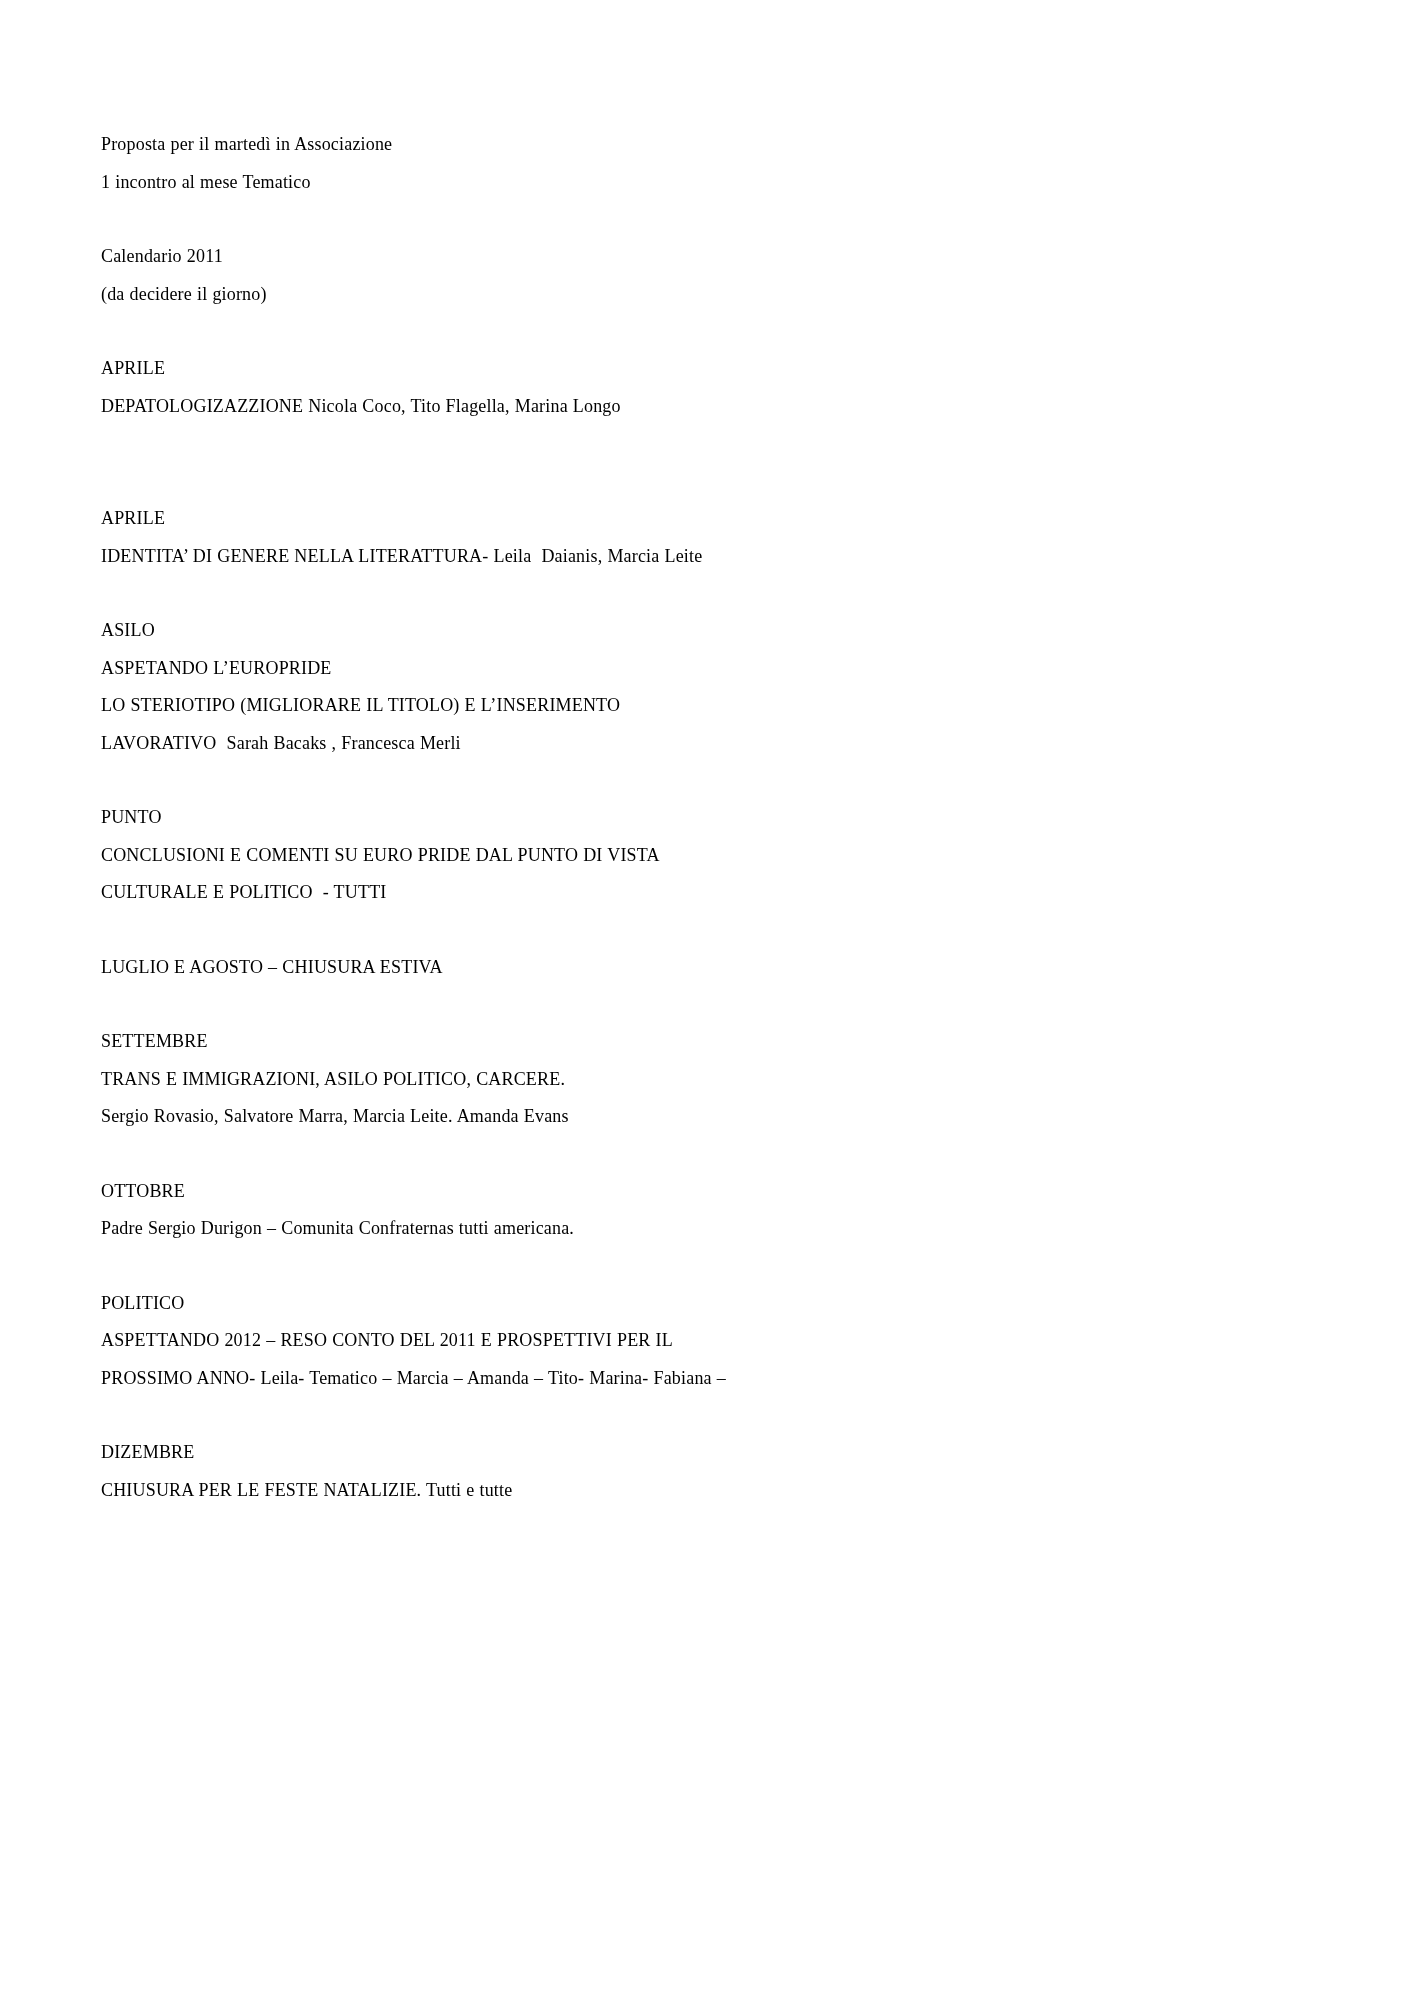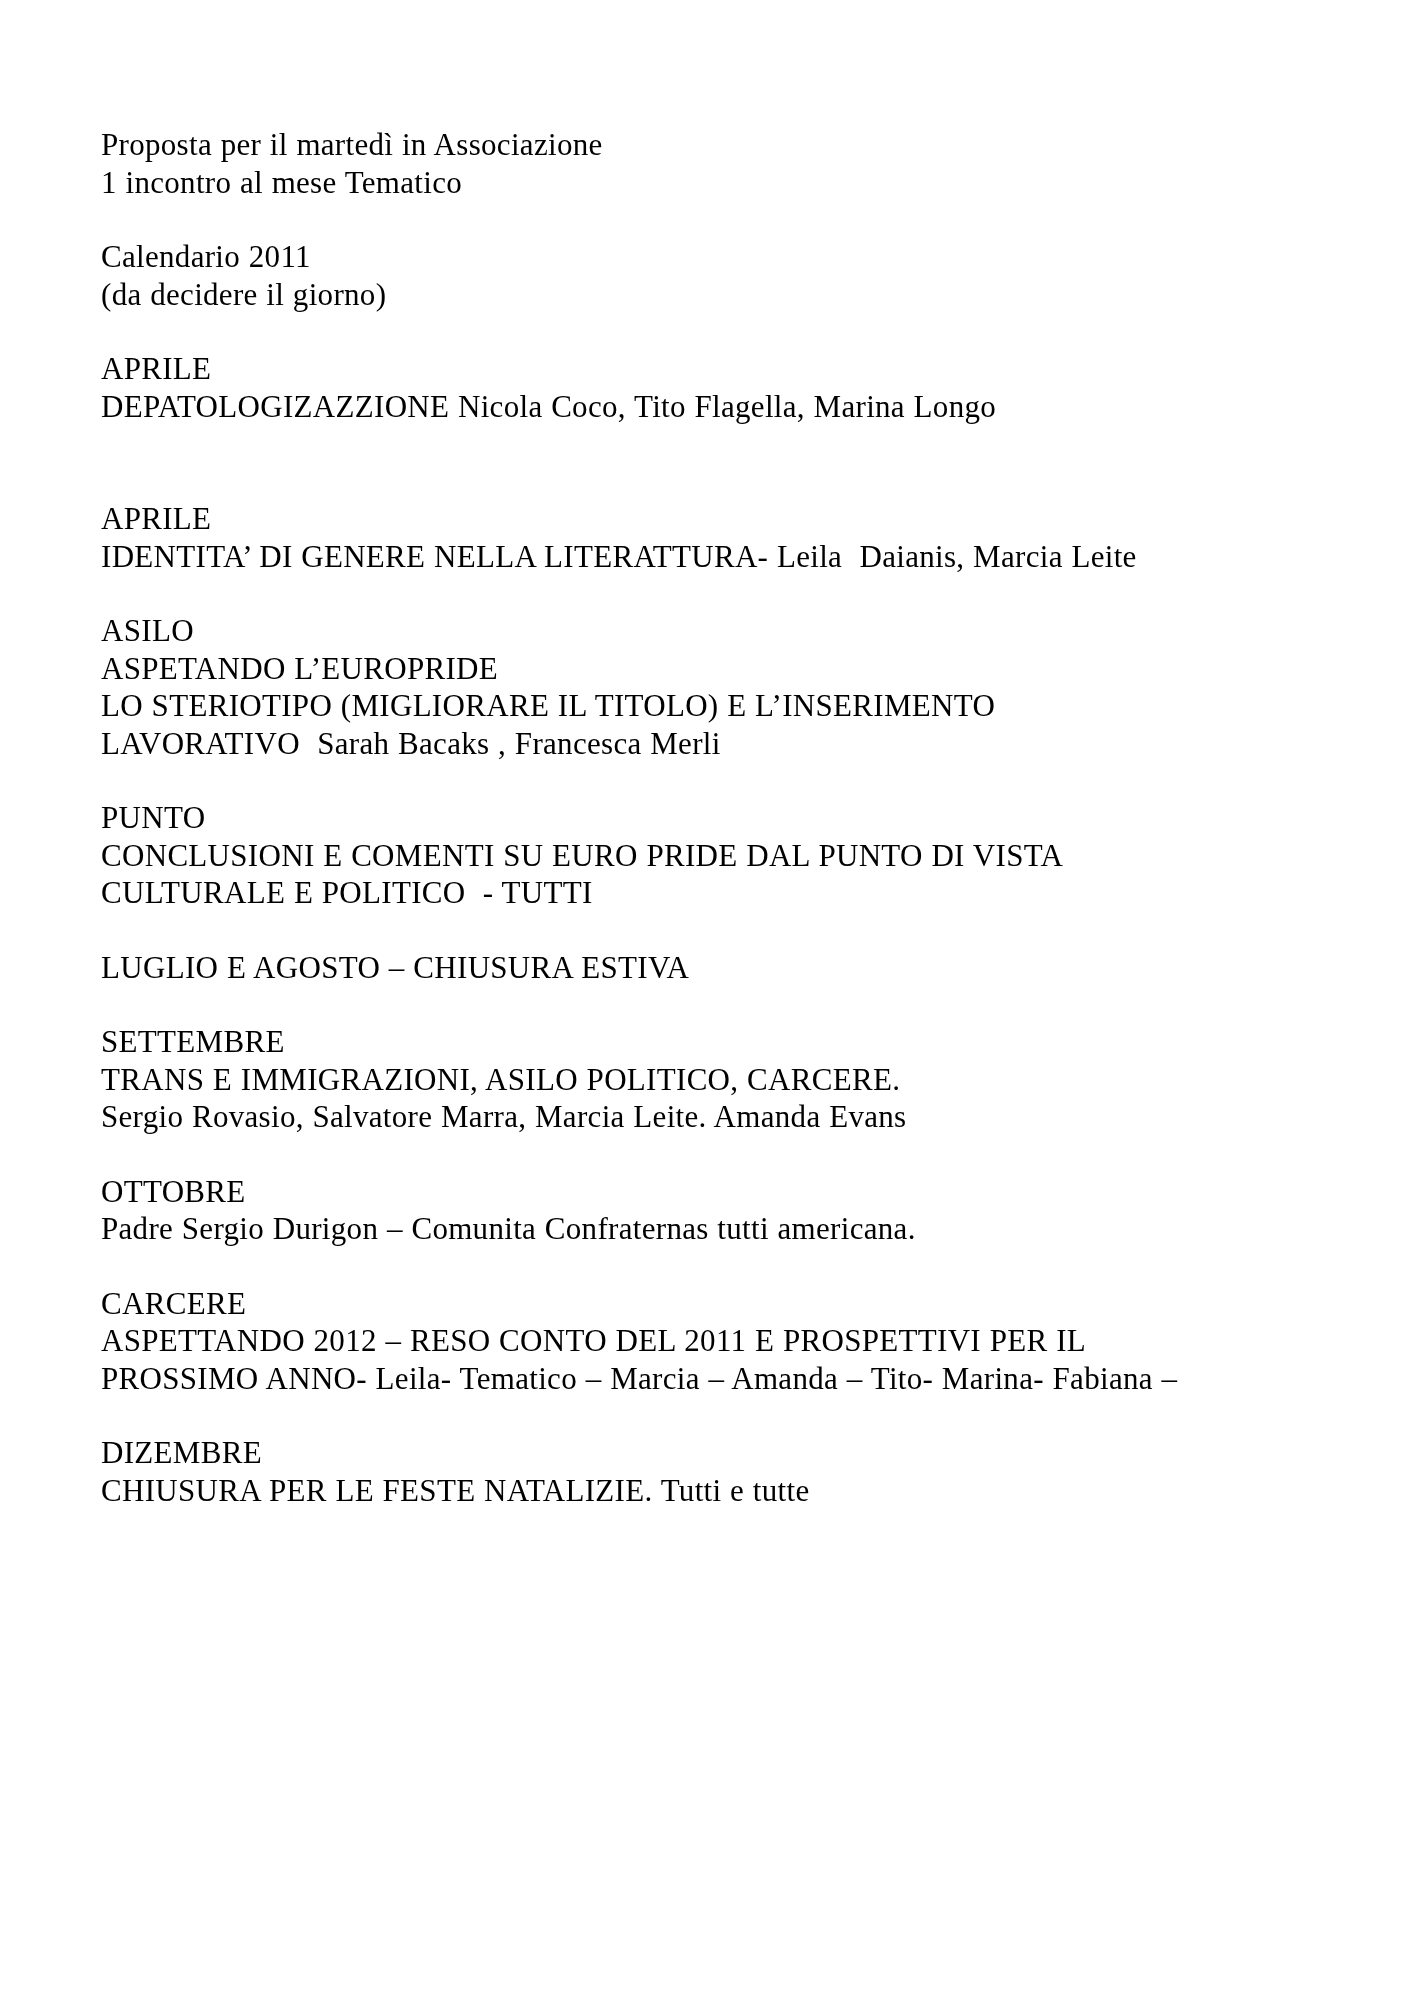--- a/index.html
+++ b/index.html
@@ -29,21 +29,21 @@
     position: absolute;
     left: 101px;
     top: 126px;
     width: 1180px;
   }
   
   .block {
     margin: 0 0 0 0;
   }
   .line {
-    font-size: 31px;
+    font-size: 18px;
     line-height: 37.5px;
     letter-spacing: 0.01em;
     white-space: pre-wrap;
     word-spacing: 0.02em;
   }
   
   .gap-sm { height: 37px; }
   .gap-lg { height: 75px; }
 </style>
 </head>
@@ -93,21 +93,21 @@
         <div class="line">TRANS E IMMIGRAZIONI, ASILO POLITICO, CARCERE.</div>
         <div class="line">Sergio Rovasio, Salvatore Marra, Marcia Leite. Amanda Evans</div>
       </div>
       <div class="gap-sm"></div>
       <div class="block">
         <div class="line">OTTOBRE</div>
         <div class="line">Padre Sergio Durigon – Comunita Confraternas tutti americana.</div>
       </div>
       <div class="gap-sm"></div>
       <div class="block">
-        <div class="line">CARCERE</div>
+        <div class="line">POLITICO</div>
         <div class="line">ASPETTANDO 2012 – RESO CONTO DEL 2011 E PROSPETTIVI PER IL</div>
         <div class="line">PROSSIMO ANNO- Leila- Tematico – Marcia – Amanda – Tito- Marina- Fabiana –</div>
       </div>
       <div class="gap-sm"></div>
       <div class="block">
         <div class="line">DIZEMBRE</div>
         <div class="line">CHIUSURA PER LE FESTE NATALIZIE. Tutti e tutte</div>
       </div>
     </div>
 </div>

